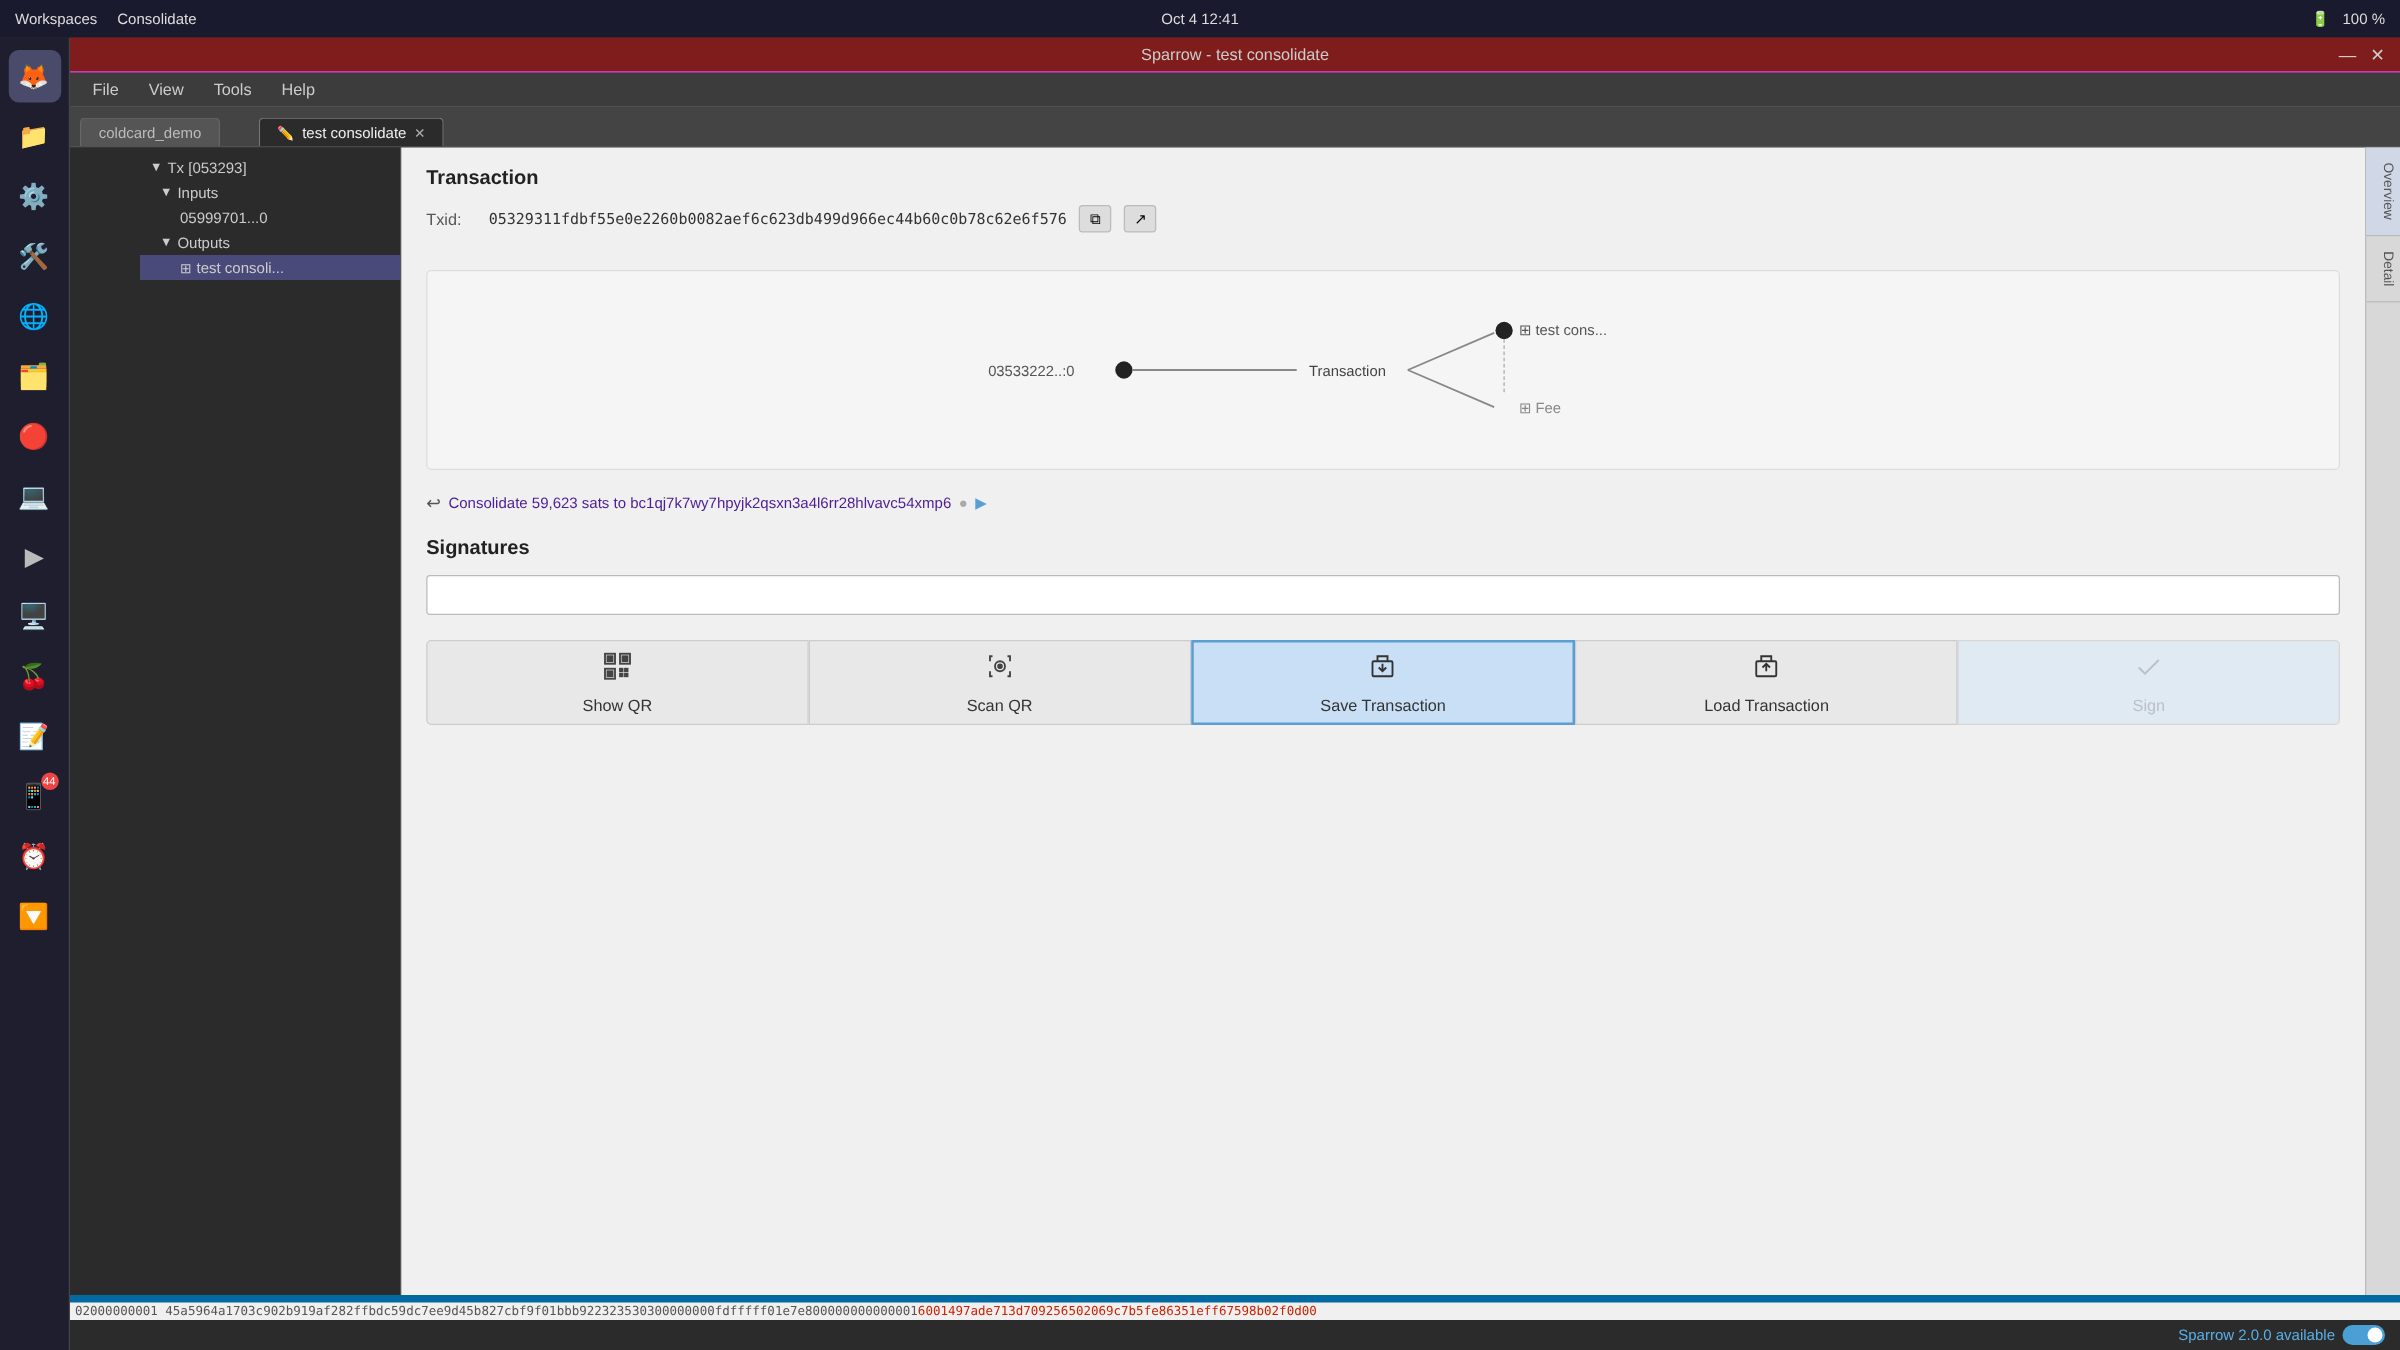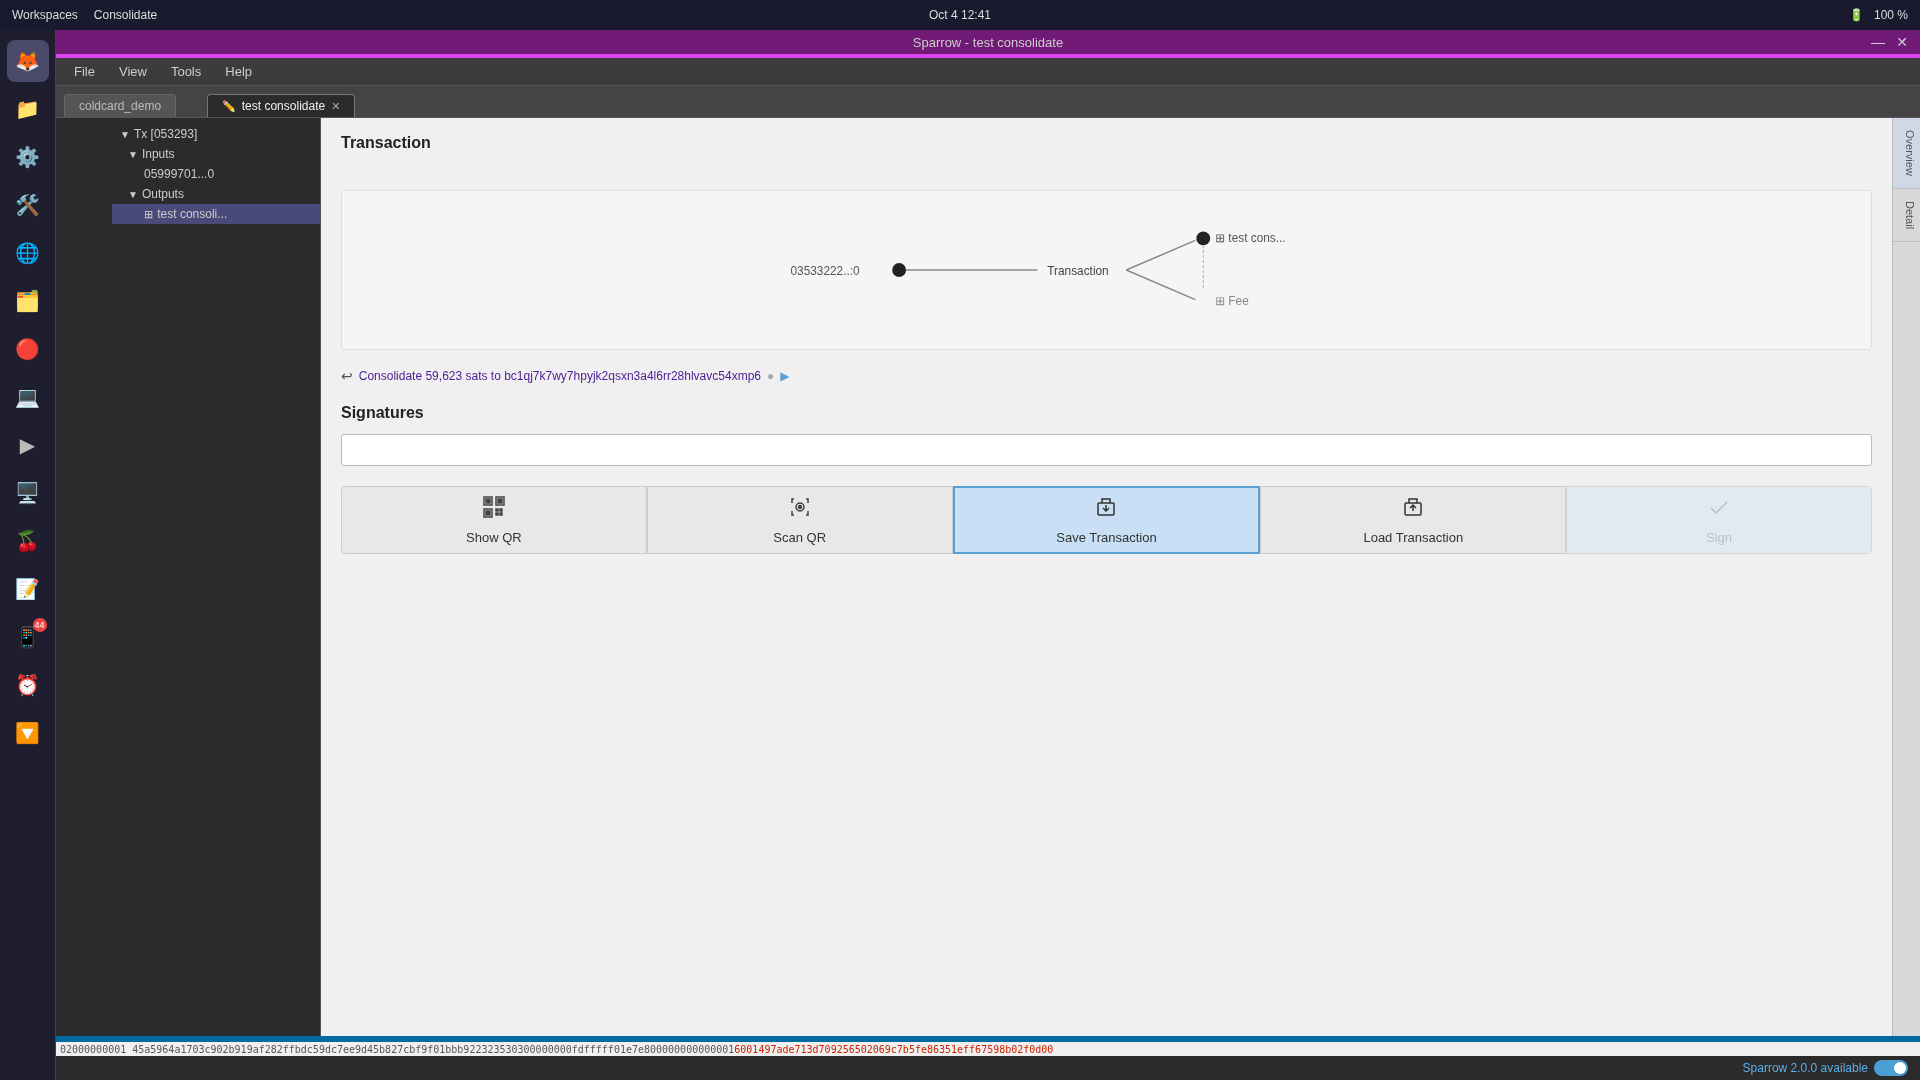--- a/index.html
+++ b/index.html
@@ -24,27 +24,27 @@
       color: #ddd;
       font-size: 12px;
     }
     .system-bar-left { display: flex; gap: 16px; }
     .system-bar-center { position: absolute; left: 50%; transform: translateX(-50%); }
     .system-bar-right { display: flex; gap: 10px; align-items: center; font-size: 12px; }
 
     
     .title-bar {
       height: 28px;
-      background: #701a75;
+      background: #7f1d1d;
       display: flex;
       align-items: center;
       justify-content: center;
       color: #ccc;
       font-size: 13px;
-      border-bottom: 4px solid #d946ef;
+      border-bottom: 1px solid #d946ef;
       position: relative;
     }
     .title-bar-controls {
       position: absolute;
       right: 10px;
       display: flex;
       gap: 8px;
     }
     .title-bar-btn {
       width: 16px; height: 16px;
@@ -470,20 +470,26 @@
         <span style="font-size:11px;">⊞</span>
         <span>test consoli...</span>
       </div>
     </div>
   </div>
 
   <div class="main-content">
 
     <div class="section">
       <div class="section-title">Transaction</div>
+      <div class="txid-row">
+        <span class="txid-label">Txid:</span>
+        <span class="txid-value">05329311fdbf55e0e2260b0082aef6c623db499d966ec44b60c0b78c62e6f576</span>
+        <button class="txid-btn" title="Copy">⧉</button>
+        <button class="txid-btn" title="Open">↗</button>
+      </div>
     </div>
 
     <div class="graph-area">
       <svg class="graph-svg" viewBox="0 0 1100 160">
 
         <circle cx="340" cy="80" r="7" fill="#222"></circle>
         <text x="230" y="85" font-size="12" fill="#555">03533222..:0</text>
 
         <line x1="347" y1="80" x2="480" y2="80" stroke="#888" stroke-width="1.5"></line>
 

